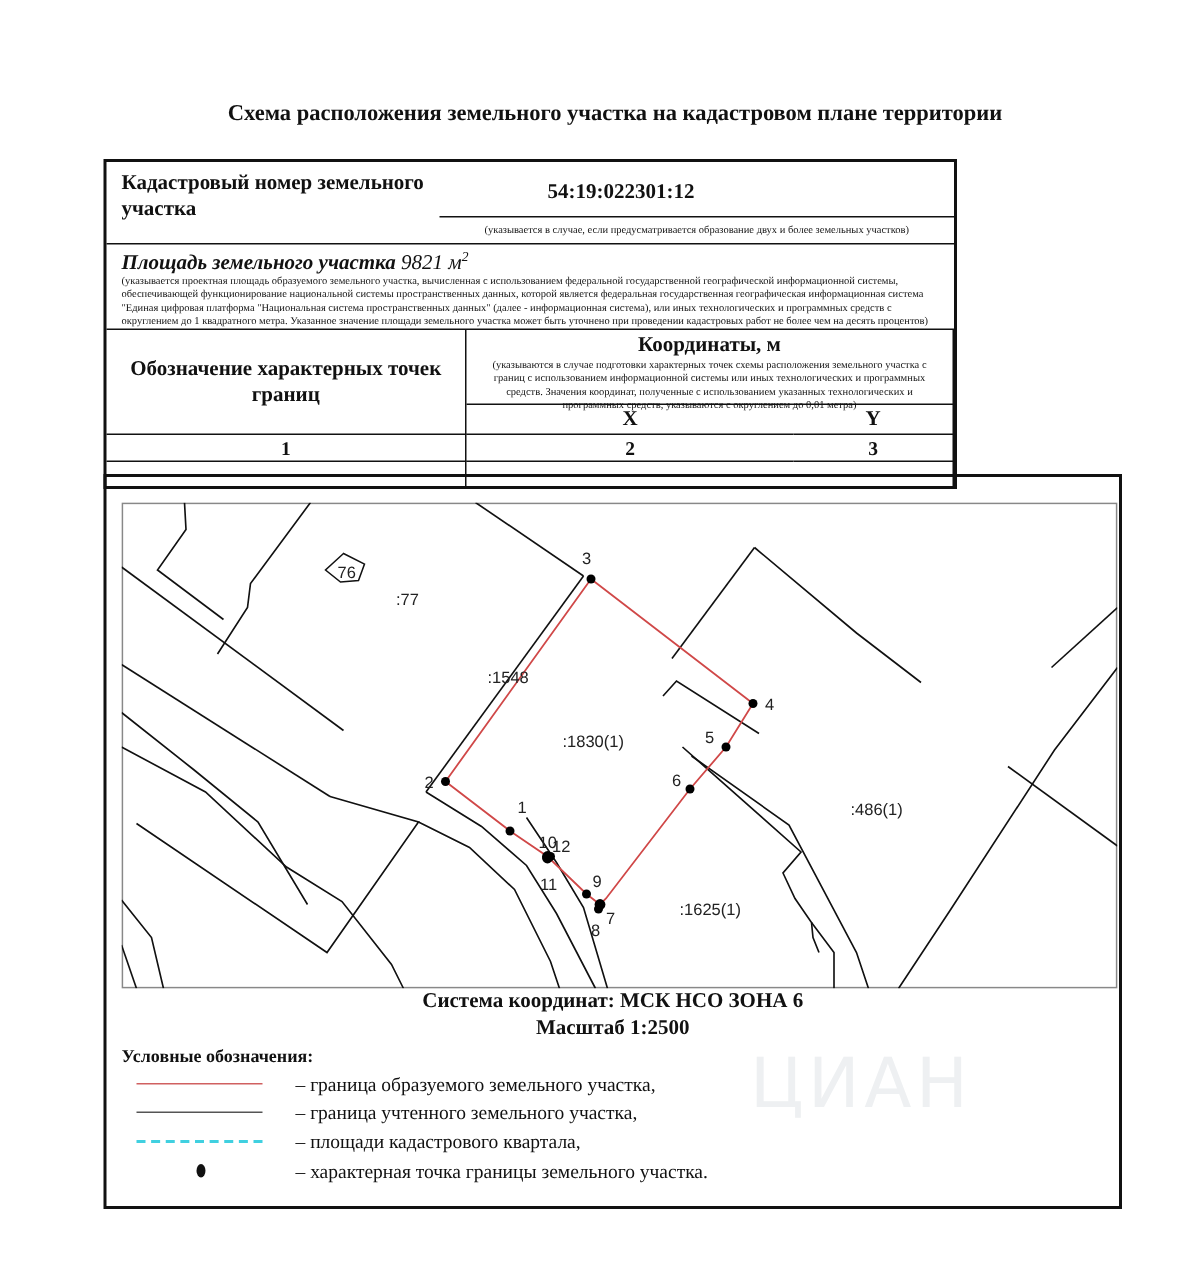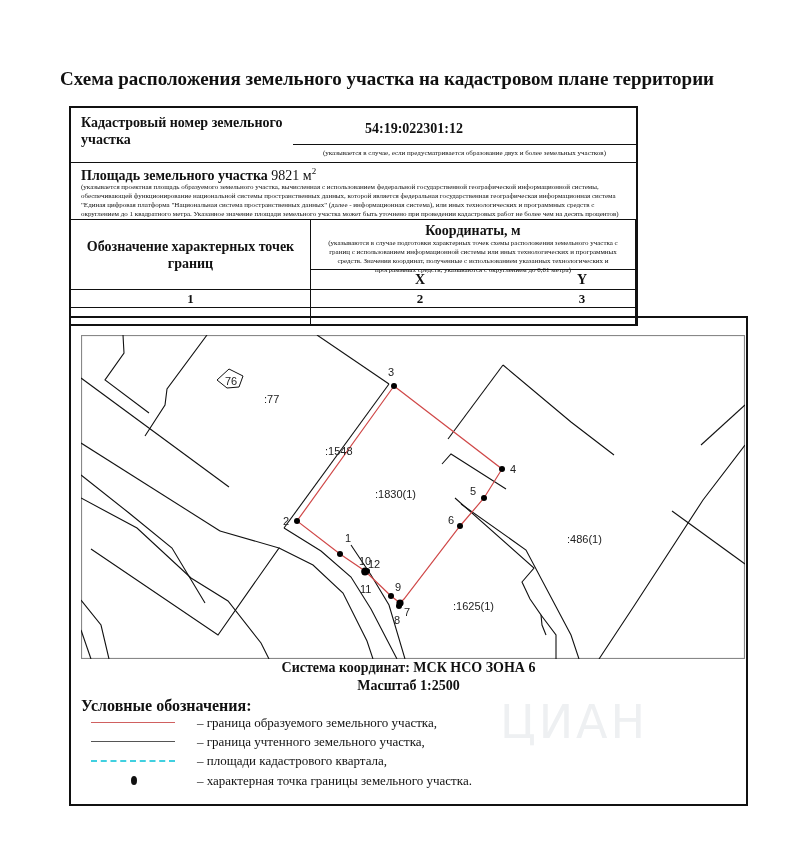--- a/index.html
+++ b/index.html
@@ -1,43 +1,43 @@
 <!DOCTYPE html>
 <html><head>
 <meta charset="utf-8">
 <style>
   html, body { margin:0; padding:0; background:#ffffff; }
   body { width:792px; height:850px; position:relative; overflow:hidden; font-family:"Liberation Serif", "DejaVu Serif", serif; color:#111; }
-  .title { position:absolute; left:60px; top:68px; width:700px; font-size:19px; font-weight:bold; }
+  .title { position:absolute; left:60px; top:68px; width:700px; text-align:center; font-size:15px; font-weight:bold; }
   .sheet { position:absolute; left:69px; top:106px; width:569px; border:2px solid #111; box-sizing:border-box; }
   .row { position:relative; border-bottom:1px solid #111; }
   .row1 { height:54px; }
   .row1 .lbl { position:absolute; left:10px; top:6px; width:220px; font-size:14px; font-weight:bold; line-height:17px; }
   .row1 .val { position:absolute; left:294px; top:13px; font-size:14px; font-weight:bold; }
   .row1 .uline { position:absolute; left:222px; right:0; top:36px; border-top:1px solid #111; }
   .row1 .note { position:absolute; right:30px; top:41px; font-size:7px; }
   .row2 { height:56px; }
-  .row2 .lbl { position:absolute; left:10px; top:3px; font-size:14px; font-weight:bold; }
+  .row2 .lbl { position:absolute; left:10px; top:3px; font-size:14px; font-weight:bold;font-style:italic; }
   .row2 .lbl .num { font-weight:normal; }
   .row2 .note { position:absolute; left:10px; right:6px; top:20px; font-size:7px; line-height:9px; }
   .coords { display:grid; grid-template-columns:240px 218px 1fr; }
   .coords .c { border-right:1px solid #111; border-bottom:1px solid #111; text-align:center; box-sizing:border-box; }
   .coords .c:nth-child(3n) { border-right:none; }
   .hdr-left { grid-row:1 / span 2; font-size:14px; font-weight:bold; display:flex; align-items:center; justify-content:center; height:70px; line-height:17px; padding:0 6px; }
   .hdr-right { grid-column:2 / span 2; height:50px; }
   .hdr-right .t { font-size:14px; font-weight:bold; margin-top:3px; }
   .hdr-right .n { font-size:7px; line-height:9px; padding:0 8px; }
   .xy { height:20px; font-size:14px; font-weight:bold; line-height:20px; }
   .num-row { height:18px; font-size:13px; font-weight:bold; line-height:18px; }
   .dash-row { height:16px; font-size:12px; line-height:14px; border-bottom:none !important; }
   .mapbox { position:absolute; left:69px; top:316px; width:679px; height:490px; border:2px solid #111; box-sizing:border-box; }
   .mapbox svg { position:absolute; left:10px; top:17px; }
   .crs { position:absolute; left:0; width:100%; text-align:center; top:342px; font-size:14px; font-weight:bold; }
   .scale { position:absolute; left:0; width:100%; text-align:center; top:360px; font-size:14px; font-weight:bold; }
-  .legend-title { position:absolute; left:10px; top:379px; font-size:16px; font-weight:bold; }
+  .legend-title { position:absolute; left:10px; top:379px; font-size:12px; font-weight:bold; }
   .legend-item { position:absolute; left:20px; height:16px; width:600px; }
   .legend-item .sym { position:absolute; left:0; top:7px; width:84px; height:0; }
   .legend-item .txt { position:absolute; left:106px; top:0; font-size:13px; }
   .sym.red { border-top:1px solid #d06060; }
   .sym.gray { border-top:1px solid #555; }
   .sym.cyan { border-top:2px dashed #40d0e0; }
   .sym.dot { left:40px !important; top:3px !important; width:6px !important; height:9px !important; background:#111; border-radius:50%; }
   .watermark { position:absolute; left:500px; top:695px; font-family:"DejaVu Sans", sans-serif; font-size:46px; color:#eef0f2; letter-spacing:3px; }
   .map-label { font-family:"Liberation Sans", "DejaVu Sans", sans-serif; font-size:11px; fill:#222; }
 </style>

